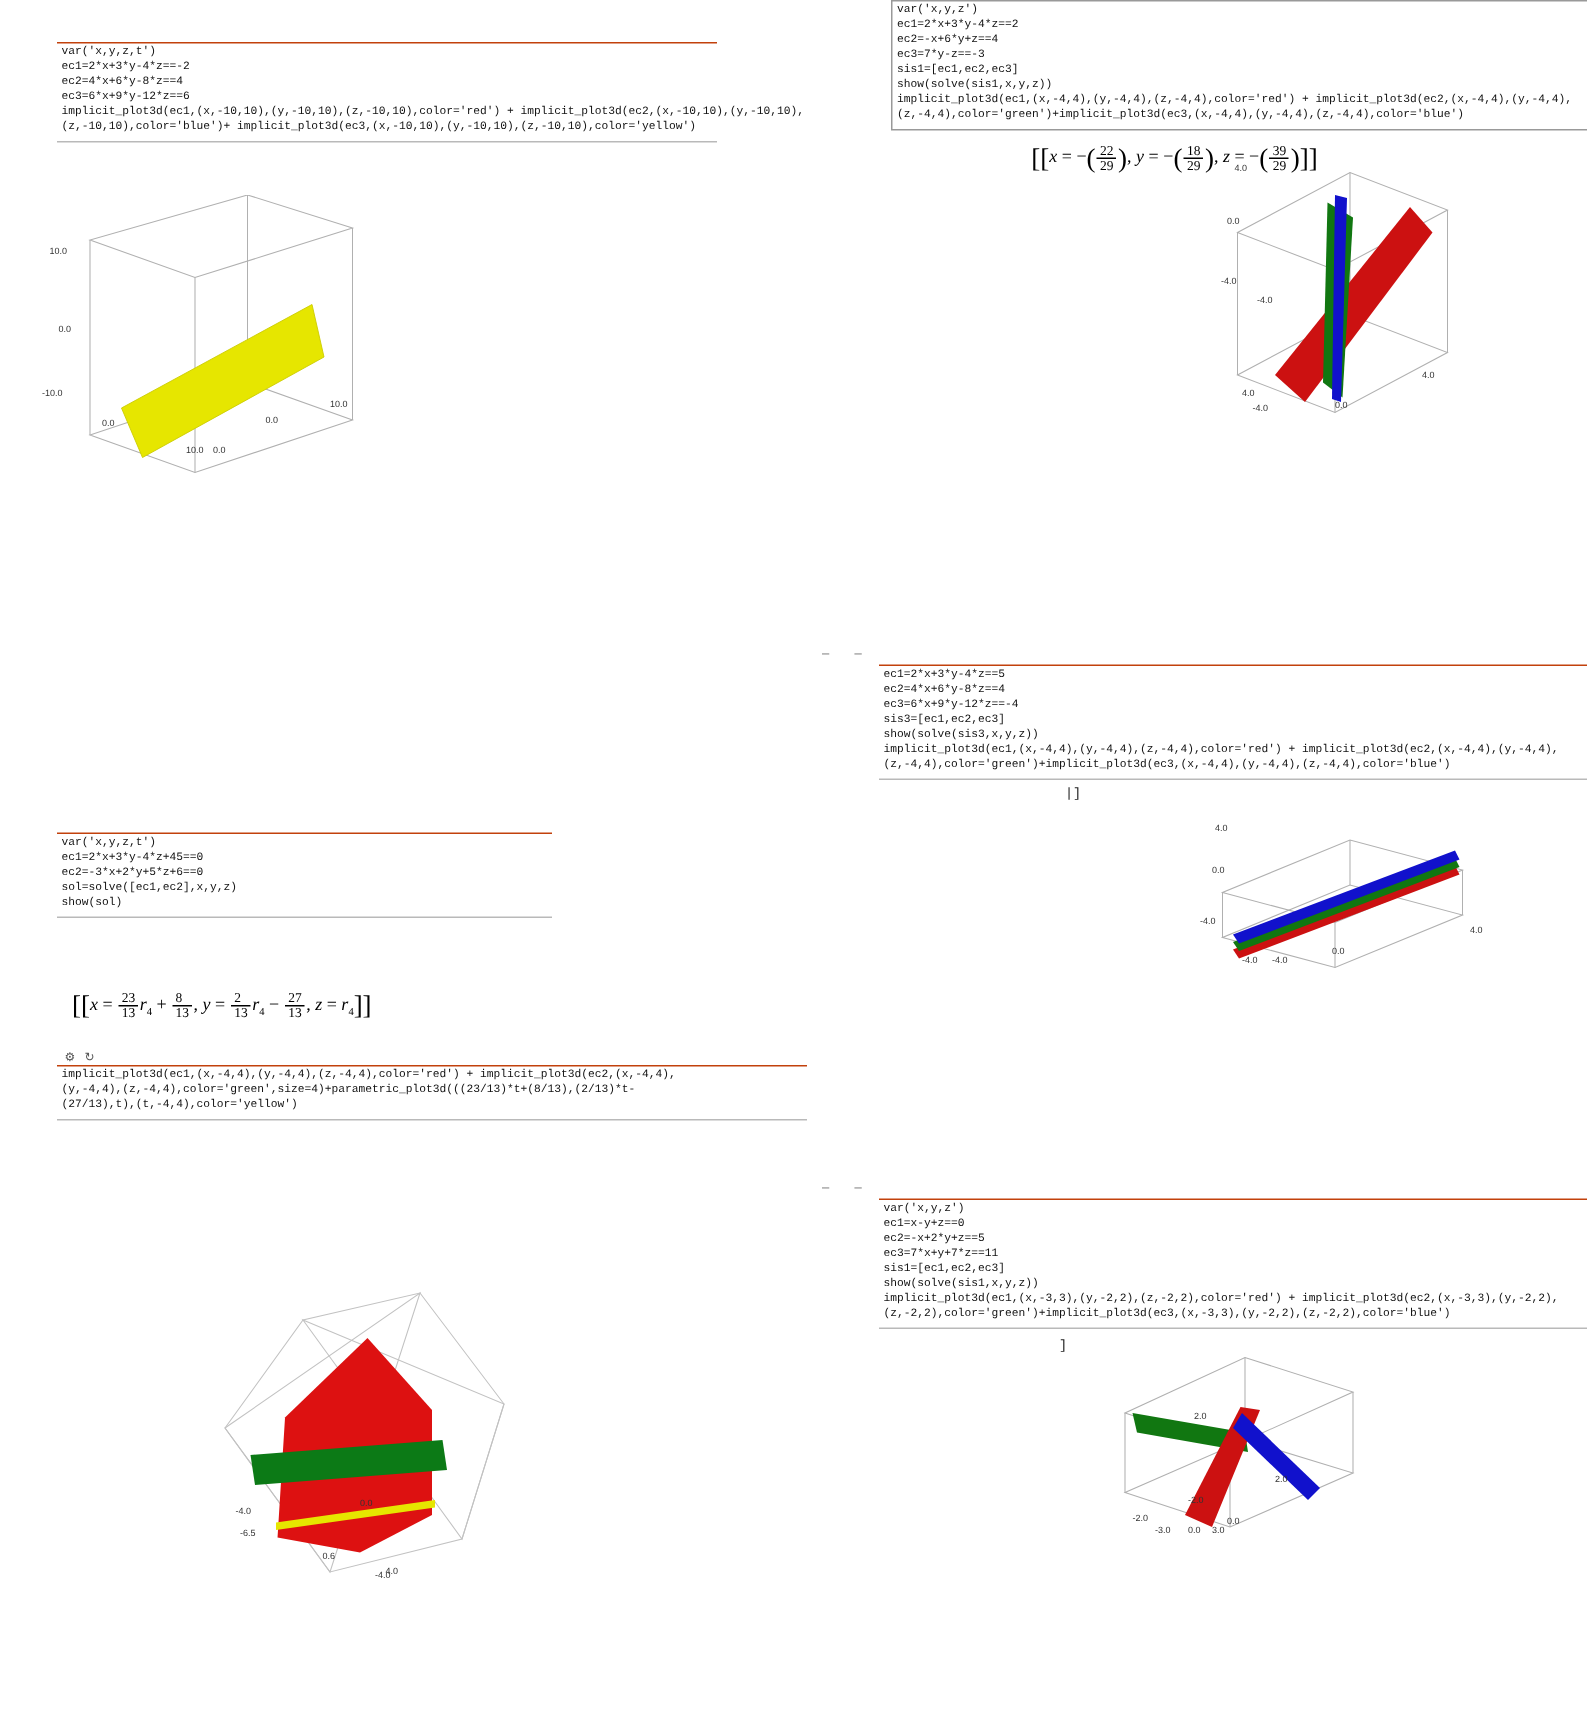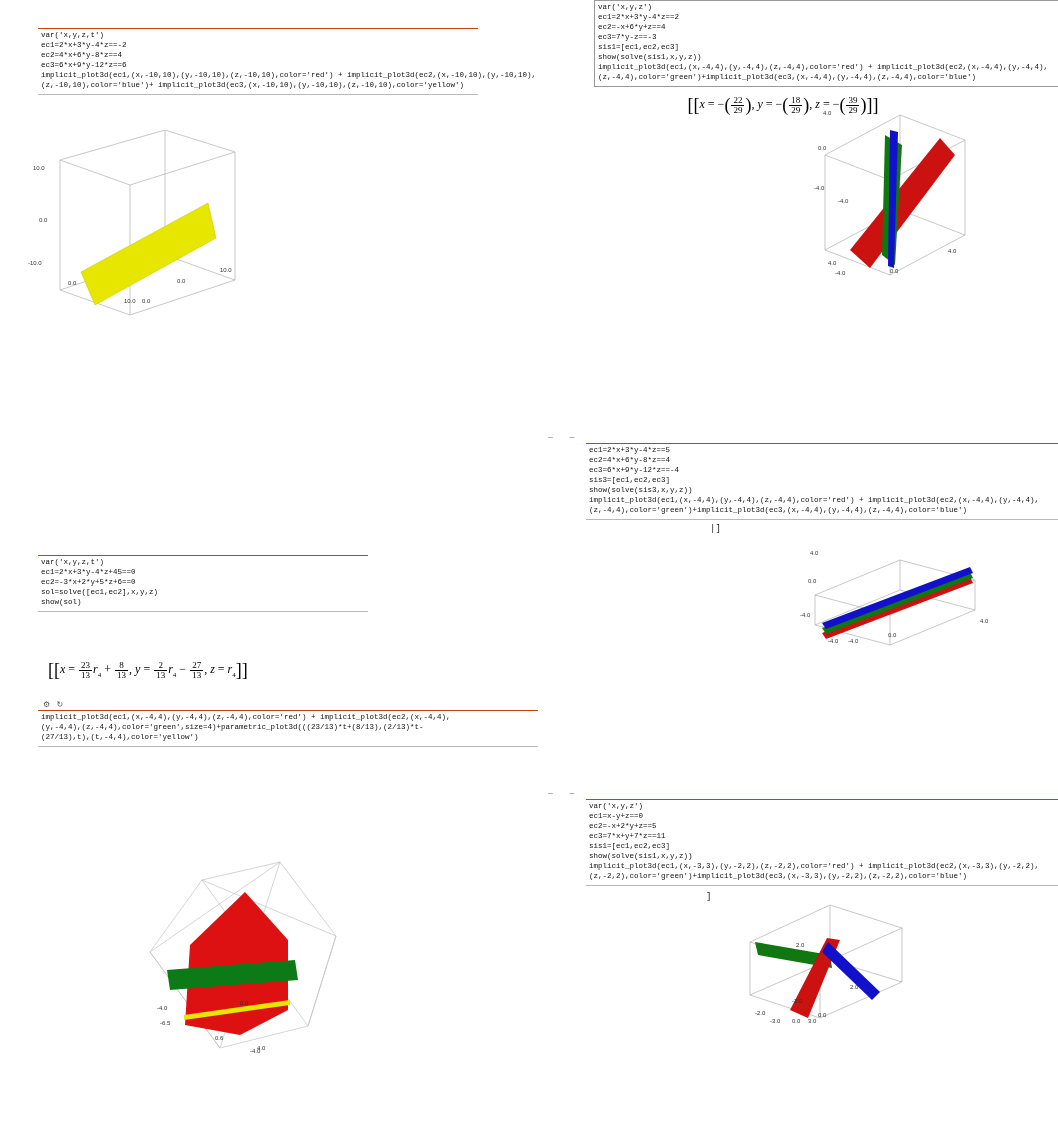--- a/index.html
+++ b/index.html
@@ -34,21 +34,21 @@
   }
   .math {
     font-family: "Liberation Serif", serif;
     font-size: 12px;
     color: #000000;
     text-align: center;
   }
   .math .frac {
     display: inline-block;
     vertical-align: middle;
-    text-align: center;
+    text-align: left;
     font-size: 9px;
     line-height: 1.05;
     margin: 0 1px;
   }
   .math .frac .num { display: block; border-bottom: 1px solid #000; padding: 0 2px; }
   .math .frac .den { display: block; padding: 0 2px; }
   .math .big { font-size: 18px; vertical-align: middle; }
   .math i { font-style: italic; }
   .math sub { font-size: 7px; }
   .toolbar-row {

